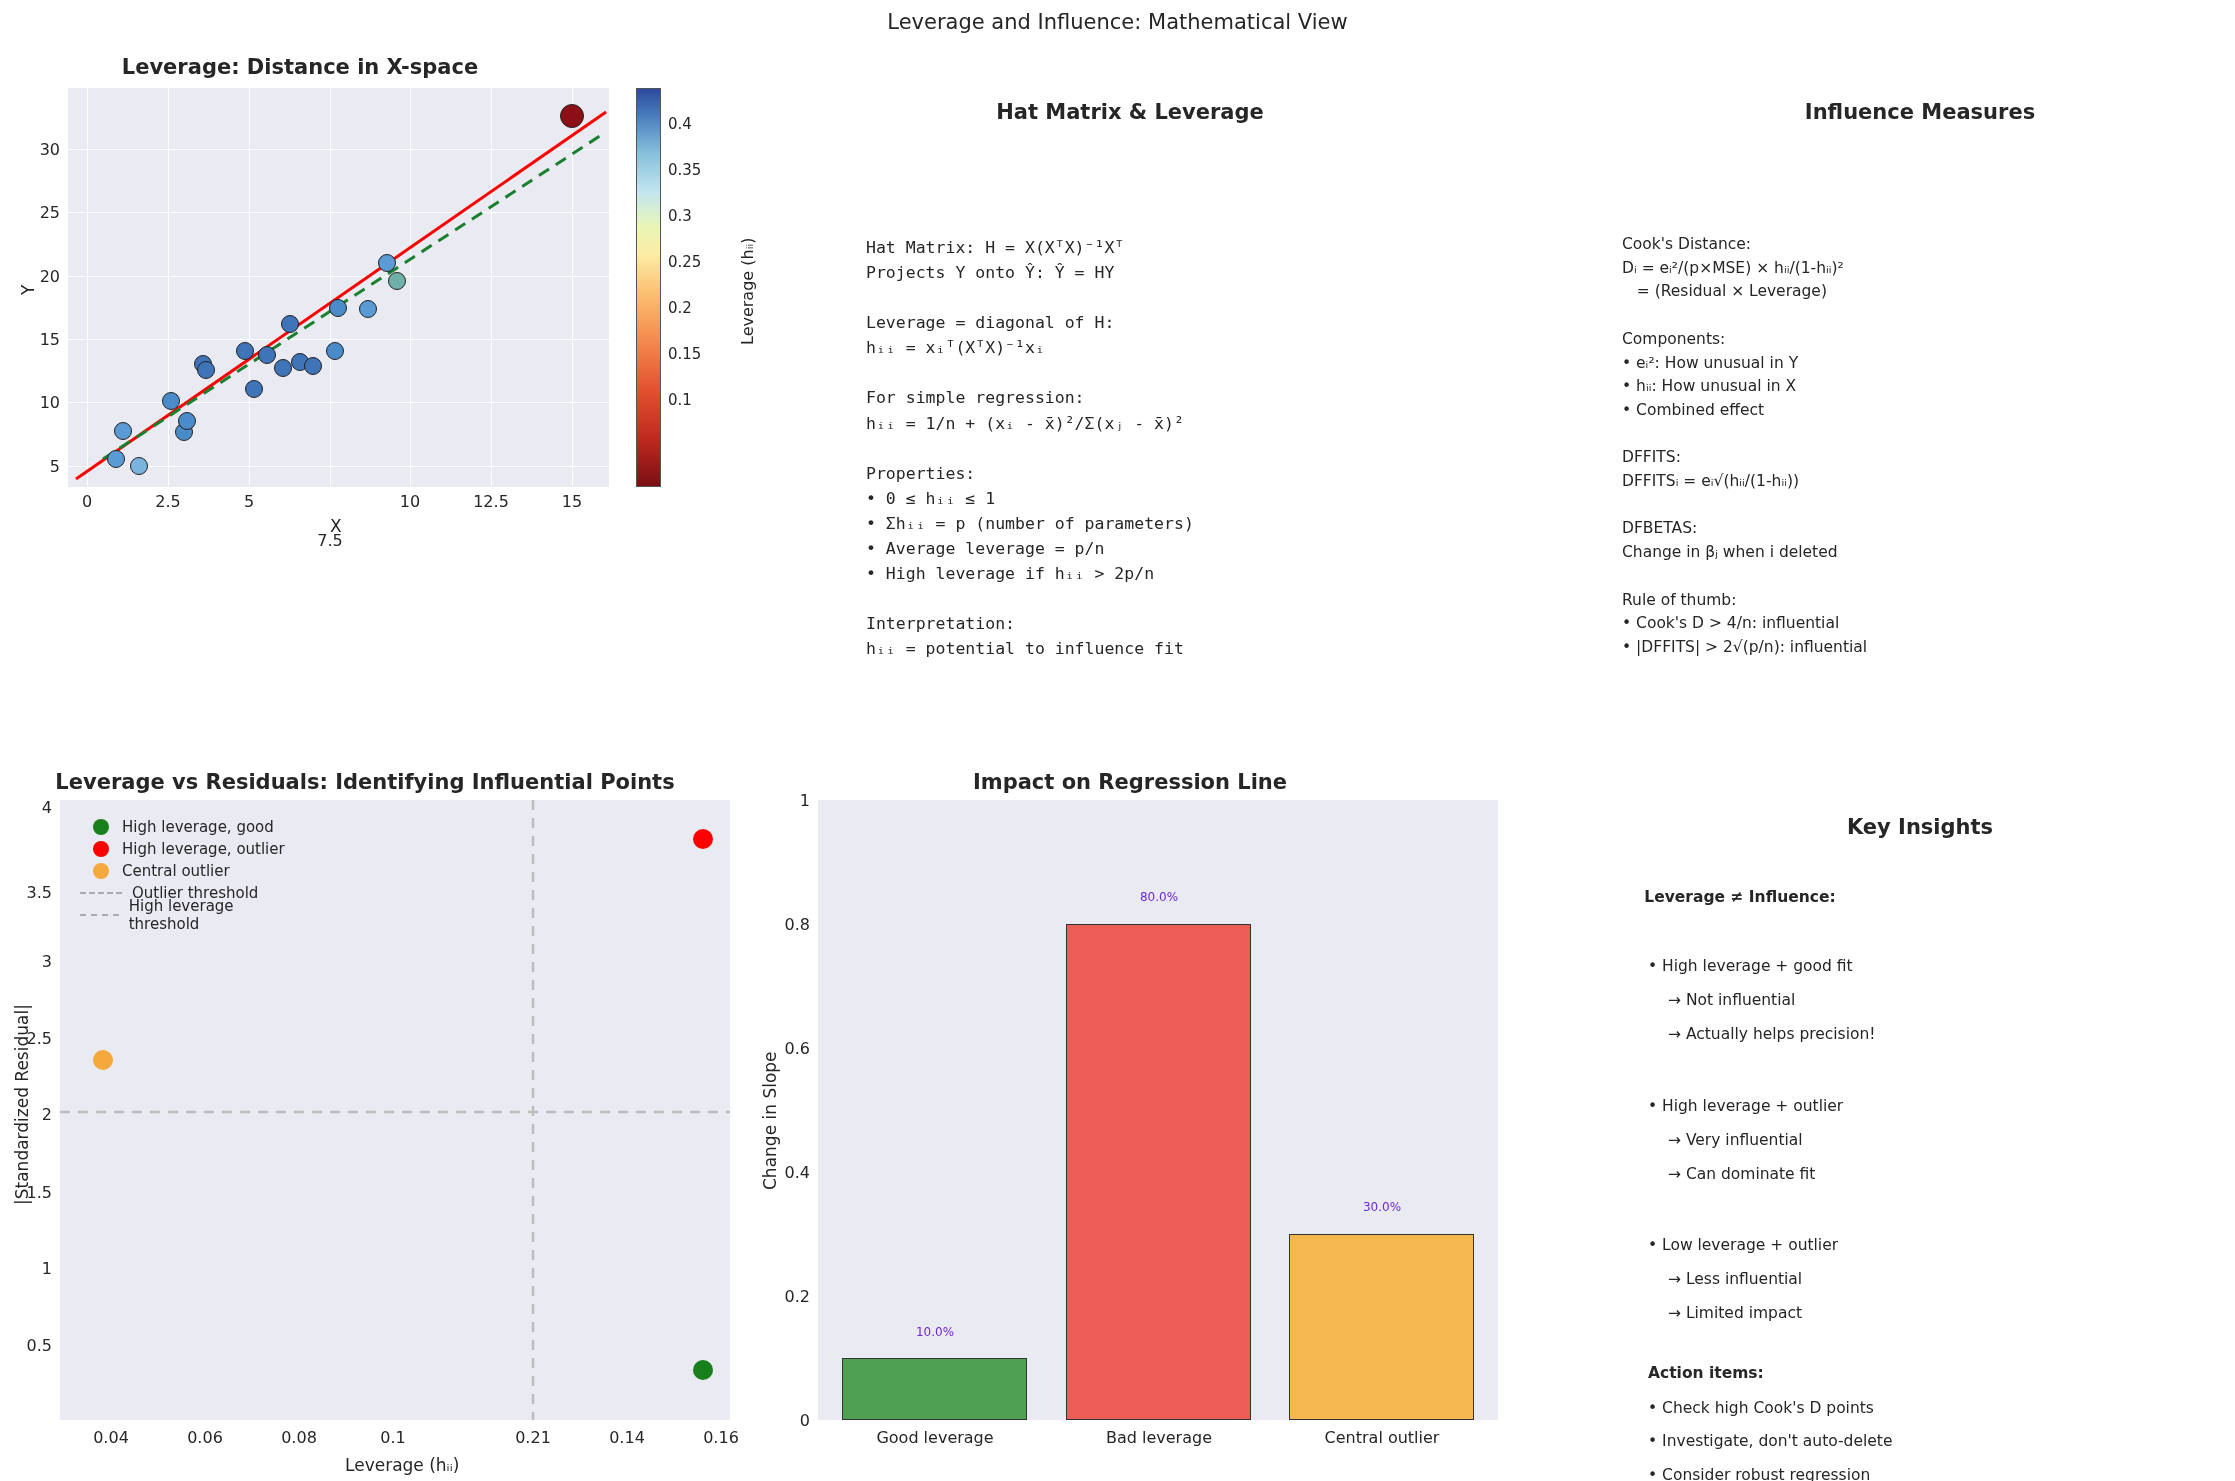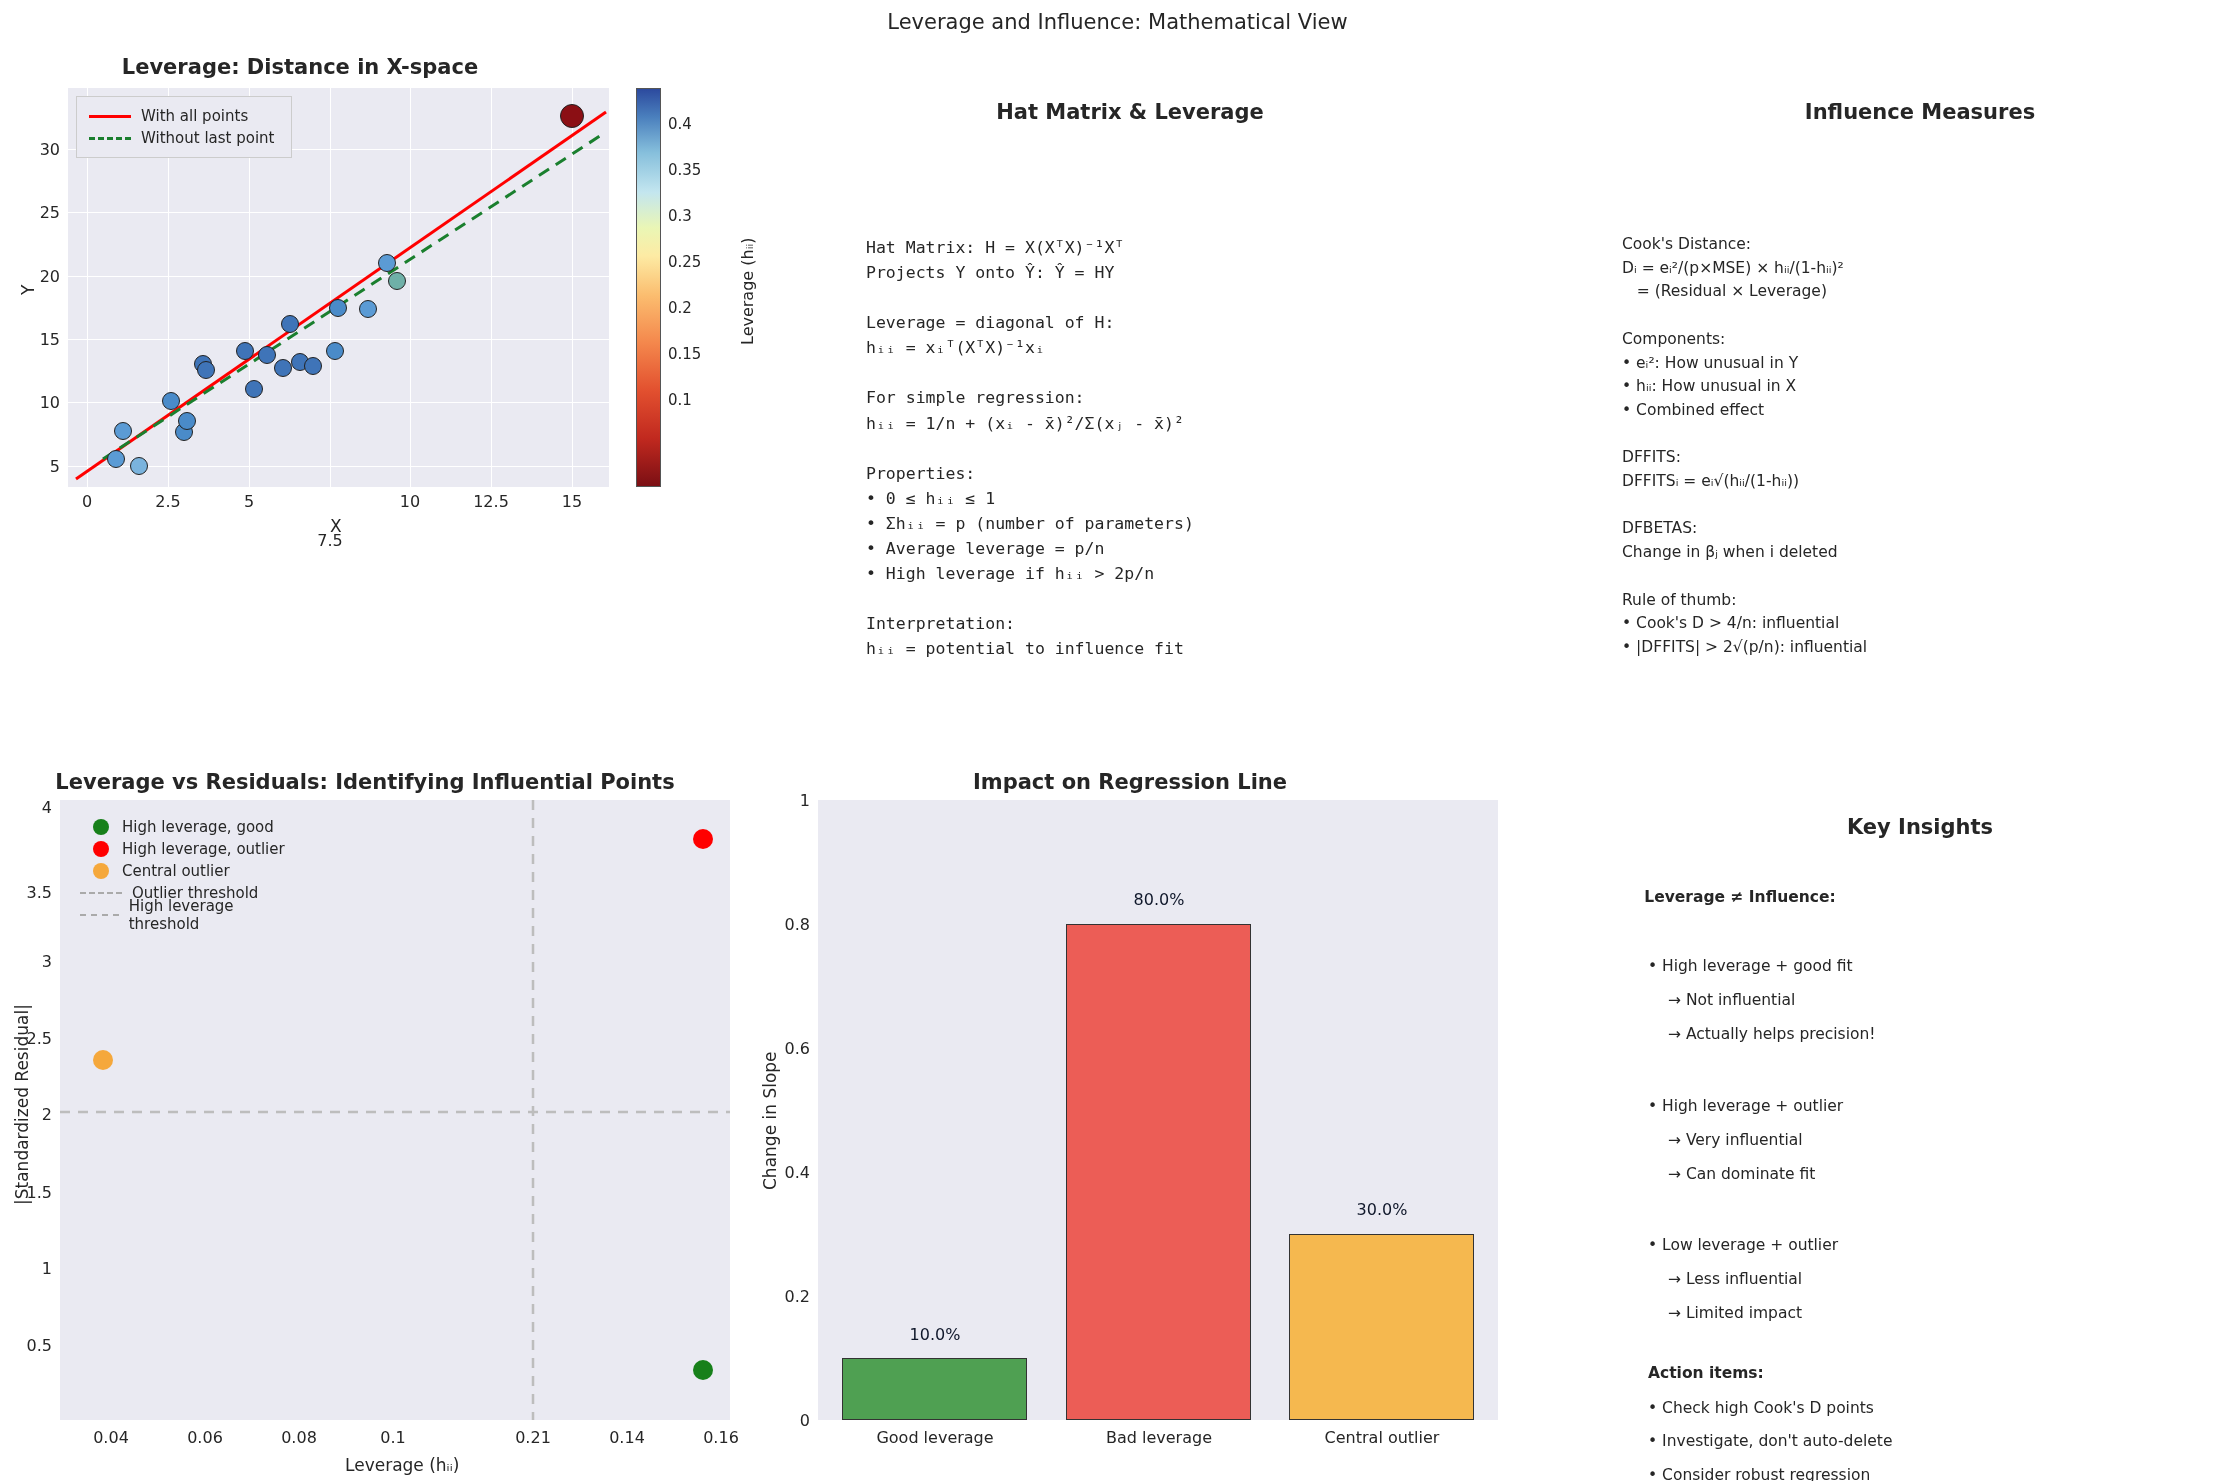--- a/index.html
+++ b/index.html
@@ -142,22 +142,22 @@
     white-space: nowrap;
   }
 
   .bar {
     position: absolute;
     box-sizing: border-box;
     border: 1px solid #333;
   }
   .bar-value {
     position: absolute;
-    font-size: 16px;
-    color: #0f172a;
+    font-size: 12px;
+    color: #6d28d9;
     transform: translateX(-50%);
     white-space: nowrap;
   }
   .bar-cat {
     position: absolute;
     font-size: 16px;
     color: #262626;
     transform: translateX(-50%);
     white-space: nowrap;
   }
@@ -209,30 +209,20 @@
   <div class="dot" style="left:222px; top:236px; width:18px; height:18px; background:#3f74b8;"></div>
   <div class="dot" style="left:232px; top:274px; width:18px; height:18px; background:#3f74b8;"></div>
   <div class="dot" style="left:245px; top:278px; width:18px; height:18px; background:#3f74b8;"></div>
   <div class="dot" style="left:267px; top:263px; width:18px; height:18px; background:#4a8bc9;"></div>
   <div class="dot" style="left:270px; top:220px; width:18px; height:18px; background:#4a8bc9;"></div>
   <div class="dot" style="left:300px; top:221px; width:18px; height:18px; background:#5b9bd5;"></div>
   <div class="dot" style="left:319px; top:175px; width:18px; height:18px; background:#5b9bd5;"></div>
   <div class="dot" style="left:329px; top:193px; width:18px; height:18px; background:#6fb0a8;"></div>
   <div class="dot" style="left:504px; top:28px; width:24px; height:24px; background:#8b0f14;"></div>
 
-  <div class="legend-box" style="left:8px; top:8px; width:190px;">
-    <div class="legend-row">
-      <span class="legend-swatch-line"></span>
-      <span>With all points</span>
-    </div>
-    <div class="legend-row">
-      <span class="legend-swatch-dashed"></span>
-      <span>Without last point</span>
-    </div>
-  </div>
 </div>
 
 <div class="tick-label tick-x" style="left:87px; top:492px;">0</div>
 <div class="tick-label tick-x" style="left:168px; top:492px;">2.5</div>
 <div class="tick-label tick-x" style="left:249px; top:492px;">5</div>
 <div class="tick-label tick-x" style="left:330px; top:492px;margin-top:39px;">7.5</div>
 <div class="tick-label tick-x" style="left:410px; top:492px;">10</div>
 <div class="tick-label tick-x" style="left:491px; top:492px;">12.5</div>
 <div class="tick-label tick-x" style="left:572px; top:492px;">15</div>
 

